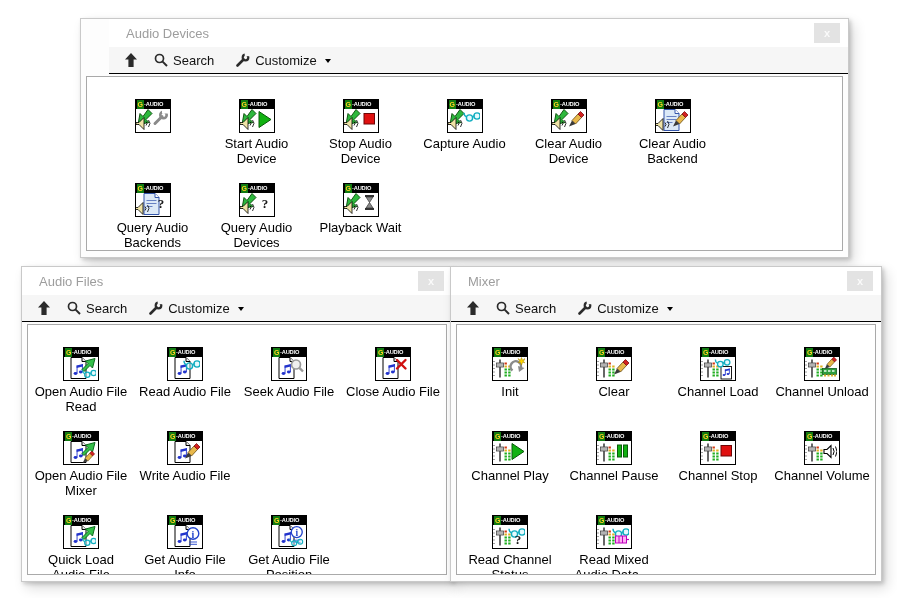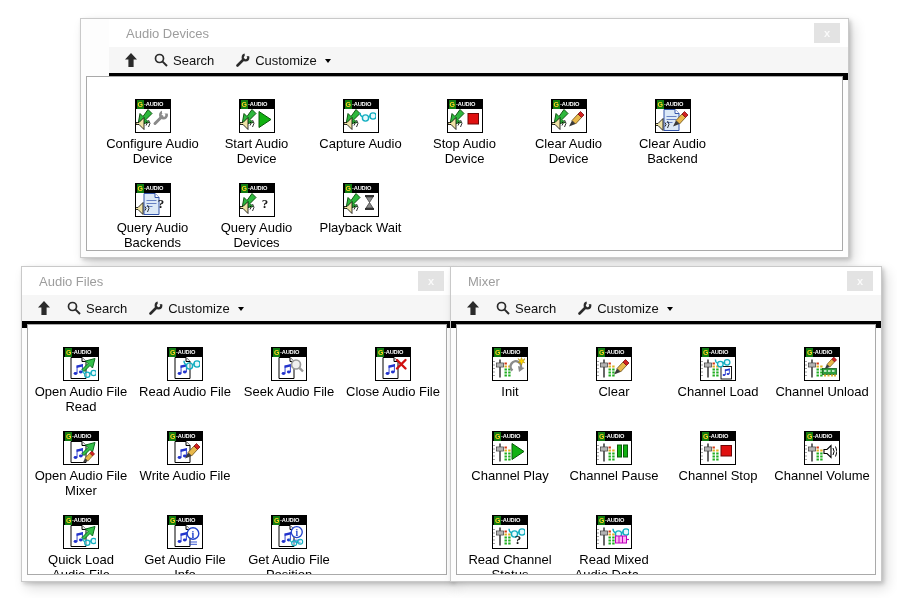--- a/index.html
+++ b/index.html
@@ -19,21 +19,21 @@
   .w2{left:450px;top:266px;width:430px;height:314px;}
 
   .titlebar{height:28px;position:relative;display:flex;align-items:center;
     padding-left:17px;background:#ffffff;}
   .title{color:#9d9d9d;font-size:13px;}
   .closebtn{
     position:absolute;right:8px;top:4px;width:26px;height:20px;
     background:#e3e3e3;color:#fafafa;font-size:11px;font-weight:bold;
     display:flex;align-items:center;justify-content:center;line-height:1;
   }
-  .toolbar{height:26px;background:#f6f6f6;border-bottom:7px solid #000000;
+  .toolbar{height:26px;background:#f6f6f6;border-bottom:1px solid #000000;
     display:flex;align-items:center;padding-left:15px;}
   .tool{display:flex;align-items:center;gap:5px;margin-right:22px;
     background:none;border:none;padding:0;font-family:inherit;
     font-size:13px;color:#111;cursor:default;}
   .tool.up{margin-right:16px;}
   .ticon{width:14px;height:14px;display:block;}
   .caret{width:0;height:0;margin-left:3px;margin-top:2px;
     border-left:3.5px solid transparent;border-right:3.5px solid transparent;
     border-top:4.5px solid #000;}
 
@@ -99,38 +99,54 @@
                     <polygon points="0,13 3,13 8,8 8,20 3,15 0,15" fill="#efe3a6" stroke="#000" stroke-width="0.8"></polygon>
                     <path d="M10 12 q2 2 0 4 M12.5 10.5 q3 3 0 7" fill="none" stroke="#000" stroke-width="0.8"></path>
                   </g>
                   <g>
                     <path d="M19 14 L26 7" stroke="#8a8a8a" stroke-width="3" stroke-linecap="round"></path>
                     <circle cx="27.5" cy="5.5" r="3.2" fill="none" stroke="#8a8a8a" stroke-width="2.6"></circle>
                     <rect x="26" y="0" width="6" height="4" fill="#fff"></rect>
                   </g>
                 </svg>
               </div>
-              <div class="label">Configure Audio Device</div>
             </div>
             <div class="cell">
               <div class="vi-icon">
                 <div class="vi-banner">
                   <span class="g">G</span>
                   <span class="rest">-AUDIO</span>
                 </div>
                 <svg class="vi-body" viewBox="0 0 32 22">
                   <path d="M12 0 L16 4 L10 10 L13 13 L2 15 L4 4 L7 7 Z" fill="#2db83d" stroke="#115511" stroke-width="1"></path>
                   <g>
                     <polygon points="0,13 3,13 8,8 8,20 3,15 0,15" fill="#efe3a6" stroke="#000" stroke-width="0.8"></polygon>
                     <path d="M10 12 q2 2 0 4 M12.5 10.5 q3 3 0 7" fill="none" stroke="#000" stroke-width="0.8"></path>
                   </g>
                   <polygon points="19,2 19,18 31,10" fill="#12b212" stroke="#0a5a0a" stroke-width="1"></polygon>
                 </svg>
               </div>
               <div class="label">Start Audio Device</div>
+            </div>
+            <div class="cell">
+              <div class="vi-icon">
+                <div class="vi-banner">
+                  <span class="g">G</span>
+                  <span class="rest">-AUDIO</span>
+                </div>
+                <svg class="vi-body" viewBox="0 0 32 22">
+                  <path d="M12 0 L16 4 L10 10 L13 13 L2 15 L4 4 L7 7 Z" fill="#2db83d" stroke="#115511" stroke-width="1"></path>
+                  <g>
+                    <polygon points="0,13 3,13 8,8 8,20 3,15 0,15" fill="#efe3a6" stroke="#000" stroke-width="0.8"></polygon>
+                    <path d="M10 12 q2 2 0 4 M12.5 10.5 q3 3 0 7" fill="none" stroke="#000" stroke-width="0.8"></path>
+                  </g>
+                  <rect x="20" y="4" width="10.5" height="10.5" fill="#e01010" stroke="#6e0505" stroke-width="1"></rect>
+                </svg>
+              </div>
+              <div class="label">Stop Audio Device</div>
             </div>
             <div class="cell">
               <div class="vi-icon">
                 <div class="vi-banner">
                   <span class="g">G</span>
                   <span class="rest">-AUDIO</span>
                 </div>
                 <svg class="vi-body" viewBox="0 0 32 22">
                   <path d="M12 0 L16 4 L10 10 L13 13 L2 15 L4 4 L7 7 Z" fill="#2db83d" stroke="#115511" stroke-width="1"></path>
                   <g>
@@ -139,37 +155,20 @@
                   </g>
                   <g stroke="#12aec0" fill="rgba(200,245,250,.45)" stroke-width="1.4">
                     <circle cx="21.5" cy="8.5" r="3.1"></circle>
                     <circle cx="29" cy="6.5" r="3.1"></circle>
                     <path d="M24.4 7.8 q1.3 -1.9 2.5 -1.2" fill="none"></path>
                     <path d="M18.6 7.4 q-2.6 -1 -2.6 -4.2" fill="none"></path>
                   </g>
                 </svg>
               </div>
               <div class="label">Capture Audio</div>
-            </div>
-            <div class="cell">
-              <div class="vi-icon">
-                <div class="vi-banner">
-                  <span class="g">G</span>
-                  <span class="rest">-AUDIO</span>
-                </div>
-                <svg class="vi-body" viewBox="0 0 32 22">
-                  <path d="M12 0 L16 4 L10 10 L13 13 L2 15 L4 4 L7 7 Z" fill="#2db83d" stroke="#115511" stroke-width="1"></path>
-                  <g>
-                    <polygon points="0,13 3,13 8,8 8,20 3,15 0,15" fill="#efe3a6" stroke="#000" stroke-width="0.8"></polygon>
-                    <path d="M10 12 q2 2 0 4 M12.5 10.5 q3 3 0 7" fill="none" stroke="#000" stroke-width="0.8"></path>
-                  </g>
-                  <rect x="20" y="4" width="10.5" height="10.5" fill="#e01010" stroke="#6e0505" stroke-width="1"></rect>
-                </svg>
-              </div>
-              <div class="label">Stop Audio Device</div>
             </div>
             <div class="cell">
               <div class="vi-icon">
                 <div class="vi-banner">
                   <span class="g">G</span>
                   <span class="rest">-AUDIO</span>
                 </div>
                 <svg class="vi-body" viewBox="0 0 32 22">
                   <path d="M12 0 L16 4 L10 10 L13 13 L2 15 L4 4 L7 7 Z" fill="#2db83d" stroke="#115511" stroke-width="1"></path>
                   <g>

